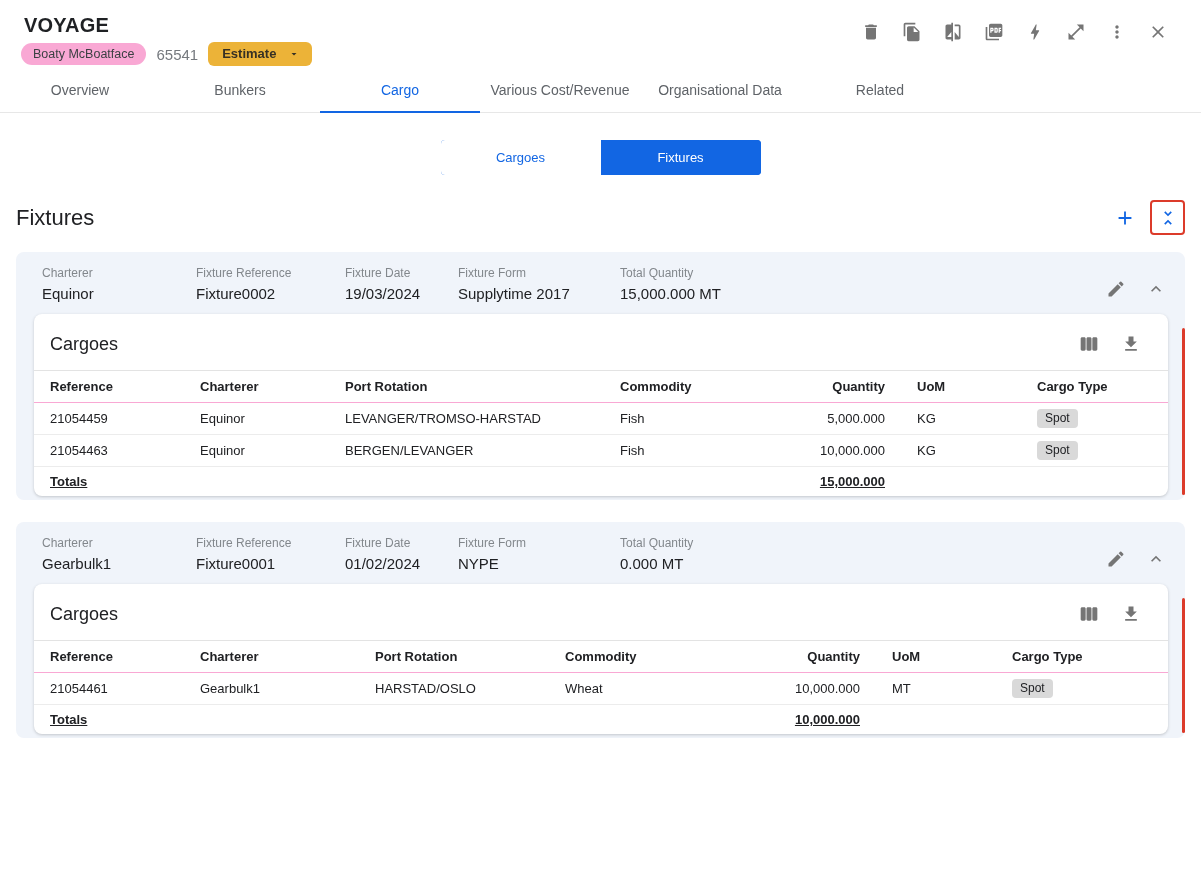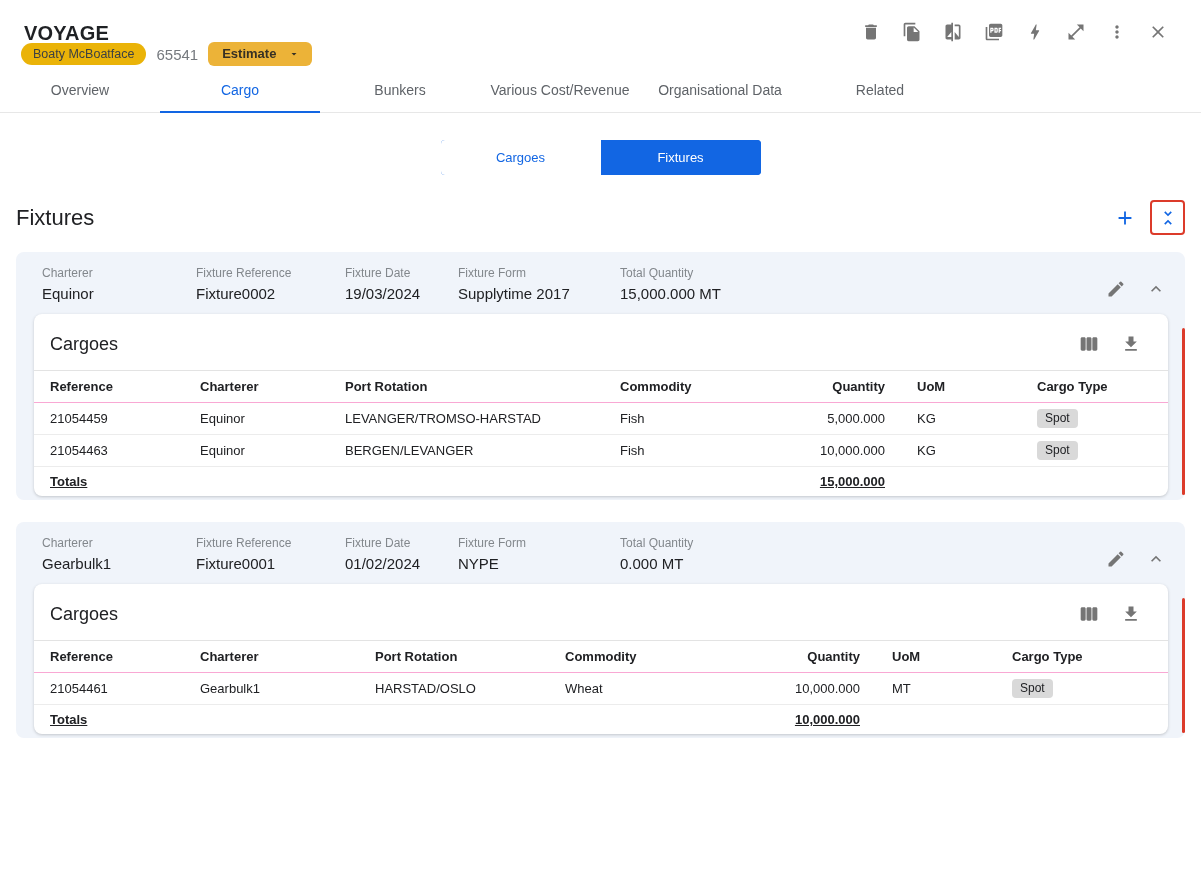--- a/index.html
+++ b/index.html
@@ -2,23 +2,23 @@
 <html><head>
 <meta charset="utf-8">
 <style>
   * { margin:0; padding:0; box-sizing:border-box; }
   html,body { width:1201px; height:874px; background:#fff; overflow:hidden;
     font-family:"Liberation Sans", sans-serif; color:#202124; }
   .page { position:relative; width:1201px; height:874px; background:#fff; }
 
   
   .topbar { position:relative; height:113px; border-bottom:1px solid #e7e7e7; background:#fff; }
-  .voyage-title { position:absolute; left:24px; top:22px; font-size:20px; font-weight:700; letter-spacing:.2px; color:#1f2124; }
+  .voyage-title { position:absolute; left:24px; top:14px; font-size:20px; font-weight:700; letter-spacing:.2px; color:#1f2124; }
   .subrow { position:absolute; left:21px; top:42px; display:flex; align-items:center; gap:10px; }
-  .vessel-chip { background:#eab308; color:#3c4043; border-radius:12px; padding:4px 12px; font-size:12.5px; }
+  .vessel-chip { background:#f9a8d4; color:#3c4043; border-radius:12px; padding:4px 12px; font-size:12.5px; }
   .voyage-num { color:#75797e; font-size:15px; }
   .estimate-btn { display:flex; align-items:center; gap:12px; background:#ecb338; color:#363024;
     border:none; border-radius:6px; padding:4px 12px 5px 14px; font-size:13px; font-weight:700; cursor:pointer; }
   .estimate-btn svg { width:12px; height:12px; fill:#363024; }
 
   .toolbar { position:absolute; right:32px; top:21px; display:flex; align-items:center; gap:19px; }
   .tool-btn { width:22px; height:22px; border:none; background:transparent; padding:0; cursor:pointer;
     display:flex; align-items:center; justify-content:center; }
   .tool-btn svg { width:20px; height:20px; fill:#757575; }
 
@@ -138,22 +138,22 @@
       </button>
       <button class="tool-btn" title="Close">
         <svg viewBox="0 0 24 24">
             <path d="M19 6.41 17.59 5 12 10.59 6.41 5 5 6.41 10.59 12 5 17.59 6.41 19 12 13.41 17.59 19 19 17.59 13.41 12z"></path>
           </svg>
       </button>
     </div>
 
     <div class="tabs">
       <div class="tab">Overview</div>
+      <div class="tab">Bunkers</div>
       <div class="tab active">Cargo</div>
-      <div class="tab">Bunkers</div>
       <div class="tab">Various Cost/Revenue</div>
       <div class="tab">Organisational Data</div>
       <div class="tab">Related</div>
     </div>
   </div>
 
   <div class="toggle-row">
     <div class="seg-group">
       <button class="seg inactive">Cargoes</button>
       <button class="seg active">Fixtures</button>

